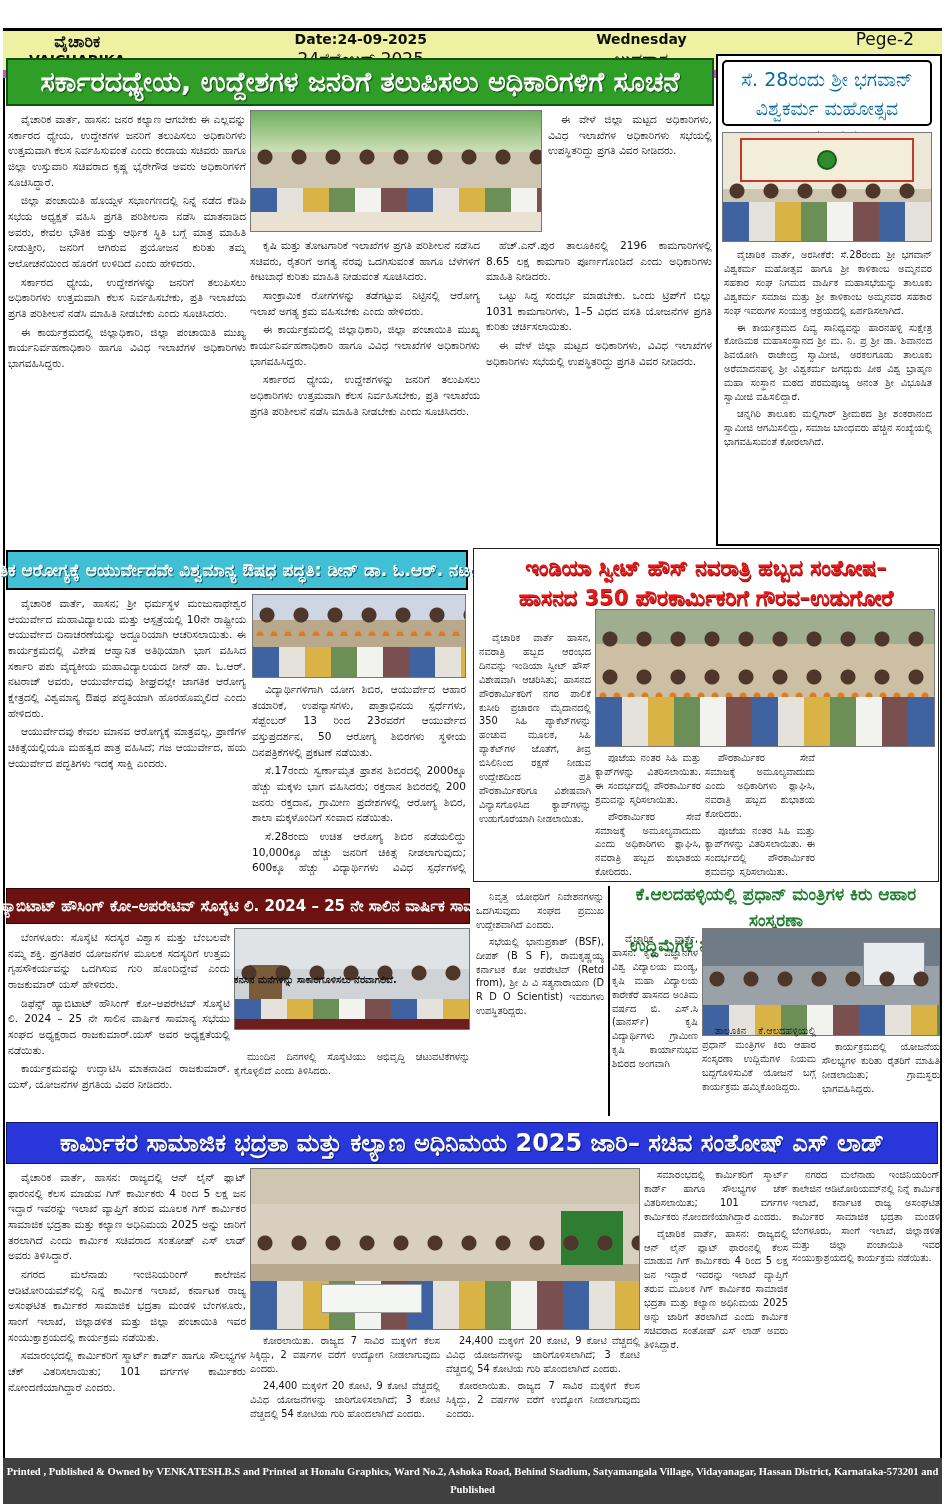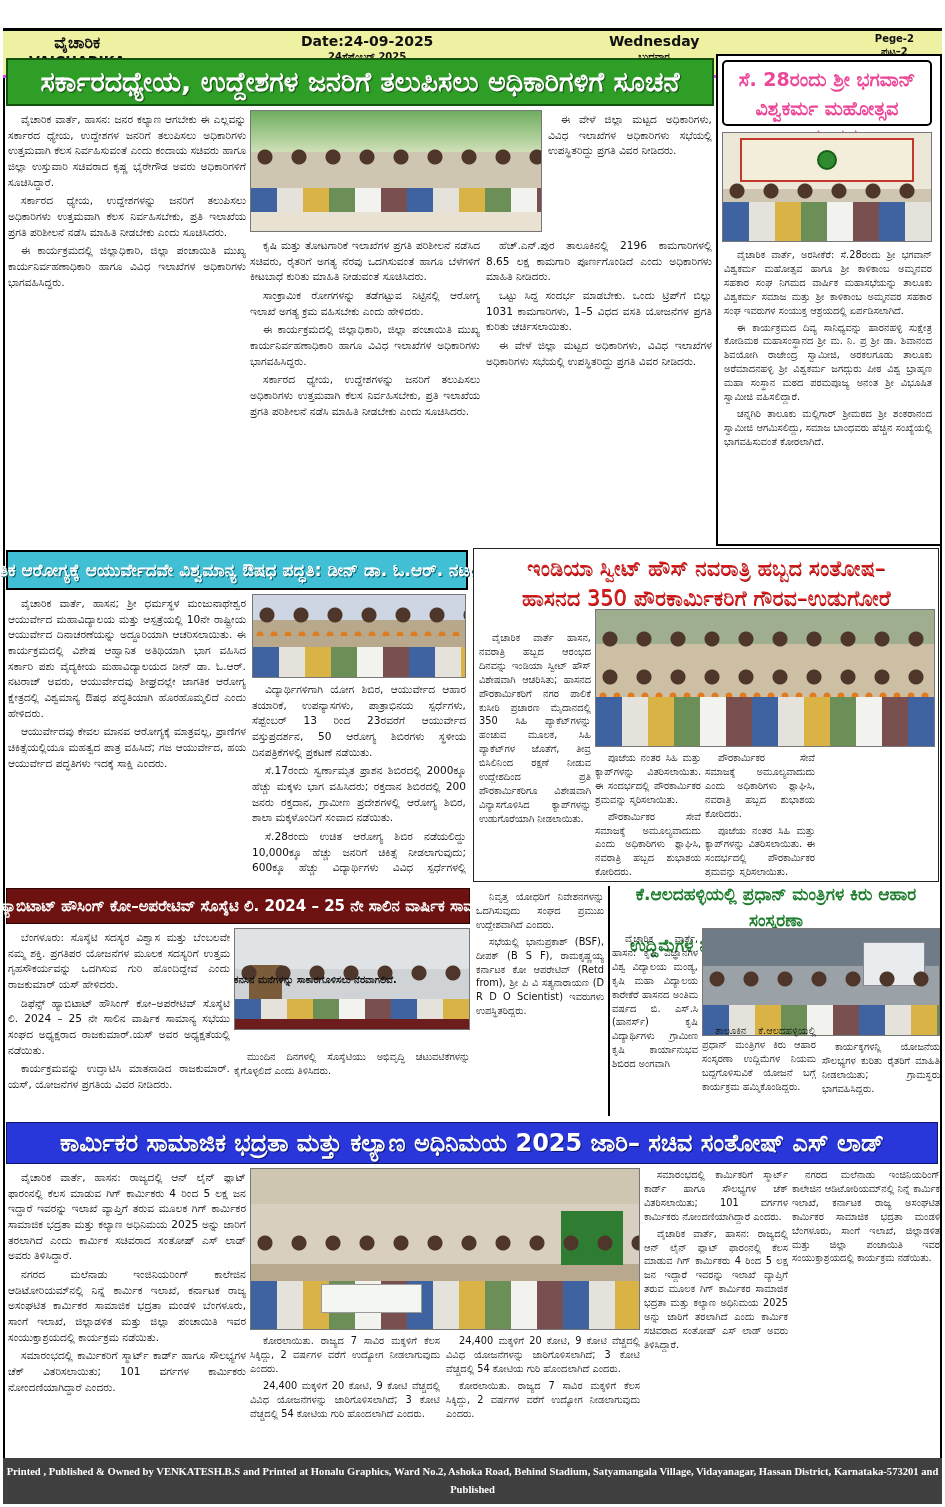--- a/index.html
+++ b/index.html
@@ -1,35 +1,35 @@
 <!DOCTYPE html>
 <html><head>
 <meta charset="utf-8">
 <style>
   html,body{margin:0;padding:0;background:#e9e9e9;}
   .page{position:relative;width:945px;height:1507px;background:#ffffff;margin:0 auto;
         font-family:"DejaVu Sans",sans-serif;color:#111;overflow:hidden;}
   .abs{position:absolute;box-sizing:border-box;}
   
-  .masthead{background:#eef0a2;border-top:3px solid #000;border-bottom:3px solid #d946ef;
-            display:flex;justify-content:space-between;padding:2px 28px 2px 26px;}
+  .masthead{background:#eef0a2;border-top:3px solid #000;border-bottom:8px solid #d946ef;
+            display:flex;align-items:center;justify-content:space-between;padding:2px 28px 2px 26px;}
   .mh-cell{text-align:center;line-height:1.25;}
   .mh-kn{font-weight:bold;font-size:16px;}
   .mh-en{font-weight:bold;font-size:14px;}
-  .mh-sm{font-weight:bold;font-size:10px;}
+  .mh-sm{font-weight:normal;font-size:17px;}
   
   .vline{background:#000;}
   
   .h-green{background:#2f9e27;border:2px solid #14520f;color:#fff;font-weight:bold;font-size:27px;
            display:flex;align-items:center;justify-content:center;text-shadow:1px 1px 1px #124a0e;white-space:nowrap;}
-  .h-boxed{border:2px solid #000;border-radius:5px;background:#fff;color:#ec4899;font-weight:bold;
+  .h-boxed{border:2px solid #000;border-radius:5px;background:#fff;color:#0369a1;font-weight:normal;
            font-size:19px;text-align:center;line-height:1.5;padding-top:3px;}
   .h-cyan{background:#41c0d5;border:2px solid #000;color:#fff;font-weight:bold;font-size:17px;
           display:flex;align-items:center;justify-content:center;text-shadow:1px 1px 0 #055a6b;white-space:nowrap;}
-  .h-red{color:#e31b1b;font-weight:normal;font-size:21px;text-align:center;line-height:1.45;
+  .h-red{color:#e31b1b;font-weight:bold;font-size:21px;text-align:center;line-height:1.45;
          text-shadow:0.5px 0.5px 0 #8a0c0c;padding-top:2px;}
   .h-maroon{background:#6d1111;border:1px solid #2e0505;color:#fff;font-weight:bold;font-size:15px;
             display:flex;align-items:center;justify-content:center;white-space:nowrap;}
   .h-greentext{color:#1d7c2c;font-weight:bold;font-size:17px;text-align:center;line-height:1.5;}
   .h-blue{background:#2836da;border:1px solid #0e1670;color:#fff;font-weight:bold;font-size:24px;
           display:flex;align-items:center;justify-content:center;text-shadow:1px 1px 0 #0e1670;white-space:nowrap;}
   
   .bt{font-size:10.6px;line-height:1.48;text-align:justify;overflow:hidden;}
   .bt p{margin:0 0 3px 0;text-indent:13px;}
   .bt.small{font-size:9.8px;line-height:1.42;}
@@ -80,20 +80,21 @@
 
   <div class="abs photo" style="left:250px;top:110px;width:292px;height:122px;">
     <div class="ph-layer" style="top:0;height:34%;background:linear-gradient(180deg,#6fae5f,#cfe0b8);"></div>
     <div class="ph-layer heads" style="top:30%;"></div>
     <div class="ph-layer shirts"></div>
     <div class="ph-layer" style="bottom:0;height:16%;background:#e9e2d2;"></div>
   </div>
 
   <div class="abs bt" style="left:8px;top:112px;width:238px;height:432px;">
     <p>ವೈಚಾರಿಕ ವಾರ್ತೆ, ಹಾಸನ: ಜನರ ಕಲ್ಯಾಣ ಆಗಬೇಕು ಈ ಎಲ್ಲವನ್ನು ಸರ್ಕಾರದ ಧ್ಯೇಯ, ಉದ್ದೇಶಗಳ ಜನರಿಗೆ ತಲುಪಿಸಲು ಅಧಿಕಾರಿಗಳು ಉತ್ತಮವಾಗಿ ಕೆಲಸ ನಿರ್ವಹಿಸುವಂತೆ ಎಂದು ಕಂದಾಯ ಸಚಿವರು ಹಾಗೂ ಜಿಲ್ಲಾ ಉಸ್ತುವಾರಿ ಸಚಿವರಾದ ಕೃಷ್ಣ ಭೈರೇಗೌಡ ಅವರು ಅಧಿಕಾರಿಗಳಿಗೆ ಸೂಚಿಸಿದ್ದಾರೆ.</p>
+    <p>ಜಿಲ್ಲಾ ಪಂಚಾಯಿತಿ ಹೊಯ್ಸಳ ಸಭಾಂಗಣದಲ್ಲಿ ನಿನ್ನೆ ನಡೆದ ಕೆಡಿಪಿ ಸಭೆಯ ಅಧ್ಯಕ್ಷತೆ ವಹಿಸಿ ಪ್ರಗತಿ ಪರಿಶೀಲನಾ ನಡೆಸಿ ಮಾತನಾಡಿದ ಅವರು, ಕೇವಲ ಭೌತಿಕ ಮತ್ತು ಆರ್ಥಿಕ ಸ್ಥಿತಿ ಬಗ್ಗೆ ಮಾತ್ರ ಮಾಹಿತಿ ನೀಡುತ್ತೀರಿ, ಜನರಿಗೆ ಆಗಿರುವ ಪ್ರಯೋಜನ ಕುರಿತು ತಮ್ಮ ಆಲೋಚನೆಯಿಂದ ಹೊರಗೆ ಉಳಿದಿದೆ ಎಂದು ಹೇಳಿದರು.</p>
     <p>ಸರ್ಕಾರದ ಧ್ಯೇಯ, ಉದ್ದೇಶಗಳನ್ನು ಜನರಿಗೆ ತಲುಪಿಸಲು ಅಧಿಕಾರಿಗಳು ಉತ್ತಮವಾಗಿ ಕೆಲಸ ನಿರ್ವಹಿಸಬೇಕು, ಪ್ರತಿ ಇಲಾಖೆಯ ಪ್ರಗತಿ ಪರಿಶೀಲನೆ ನಡೆಸಿ ಮಾಹಿತಿ ನೀಡಬೇಕು ಎಂದು ಸೂಚಿಸಿದರು.</p>
     <p>ಈ ಕಾರ್ಯಕ್ರಮದಲ್ಲಿ ಜಿಲ್ಲಾಧಿಕಾರಿ, ಜಿಲ್ಲಾ ಪಂಚಾಯಿತಿ ಮುಖ್ಯ ಕಾರ್ಯನಿರ್ವಹಣಾಧಿಕಾರಿ ಹಾಗೂ ವಿವಿಧ ಇಲಾಖೆಗಳ ಅಧಿಕಾರಿಗಳು ಭಾಗವಹಿಸಿದ್ದರು.</p>
   </div>
   <div class="abs bt" style="left:548px;top:112px;width:164px;height:120px;">
     <p>ಈ ವೇಳೆ ಜಿಲ್ಲಾ ಮಟ್ಟದ ಅಧಿಕಾರಿಗಳು, ವಿವಿಧ ಇಲಾಖೆಗಳ ಅಧಿಕಾರಿಗಳು ಸಭೆಯಲ್ಲಿ ಉಪಸ್ಥಿತರಿದ್ದು ಪ್ರಗತಿ ವಿವರ ನೀಡಿದರು.</p>
   </div>
   <div class="abs bt" style="left:250px;top:238px;width:230px;height:306px;">
     <p>ಕೃಷಿ ಮತ್ತು ತೋಟಗಾರಿಕೆ ಇಲಾಖೆಗಳ ಪ್ರಗತಿ ಪರಿಶೀಲನೆ ನಡೆಸಿದ ಸಚಿವರು, ರೈತರಿಗೆ ಅಗತ್ಯ ನೆರವು ಒದಗಿಸುವಂತೆ ಹಾಗೂ ಬೆಳೆಗಳಿಗೆ ಕೀಟಬಾಧೆ ಕುರಿತು ಮಾಹಿತಿ ನೀಡುವಂತೆ ಸೂಚಿಸಿದರು.</p>
     <p>ಸಾಂಕ್ರಾಮಿಕ ರೋಗಗಳನ್ನು ತಡೆಗಟ್ಟುವ ನಿಟ್ಟಿನಲ್ಲಿ ಆರೋಗ್ಯ ಇಲಾಖೆ ಅಗತ್ಯ ಕ್ರಮ ವಹಿಸಬೇಕು ಎಂದು ಹೇಳಿದರು.</p>
     <p>ಈ ಕಾರ್ಯಕ್ರಮದಲ್ಲಿ ಜಿಲ್ಲಾಧಿಕಾರಿ, ಜಿಲ್ಲಾ ಪಂಚಾಯಿತಿ ಮುಖ್ಯ ಕಾರ್ಯನಿರ್ವಹಣಾಧಿಕಾರಿ ಹಾಗೂ ವಿವಿಧ ಇಲಾಖೆಗಳ ಅಧಿಕಾರಿಗಳು ಭಾಗವಹಿಸಿದ್ದರು.</p>
@@ -200,21 +201,21 @@
   <div class="abs photo" style="left:702px;top:928px;width:238px;height:108px;">
     <div class="ph-layer" style="top:0;height:100%;background:linear-gradient(180deg,#6f7b86 0 35%,#9aa2a8 35% 100%);"></div>
     <div class="abs" style="right:6%;top:12%;width:26%;height:42%;background:#e8ecef;border:1px solid #889;"></div>
     <div class="ph-layer heads" style="top:38%;"></div>
     <div class="ph-layer shirts" style="height:28%;"></div>
   </div>
   <div class="abs bt small" style="left:702px;top:1024px;width:114px;height:74px;">
     <p>ತಾಲೂಕಿನ ಕೆ.ಆಲದಹಳ್ಳಿಯಲ್ಲಿ ಪ್ರಧಾನ್ ಮಂತ್ರಿಗಳ ಕಿರು ಆಹಾರ ಸಂಸ್ಕರಣಾ ಉದ್ದಿಮೆಗಳ ನಿಯಮ ಬದ್ದಗೊಳಿಸುವಿಕೆ ಯೋಜನೆ ಬಗ್ಗೆ ಕಾರ್ಯಕ್ರಮ ಹಮ್ಮಿಕೊಂಡಿದ್ದರು.</p>
   </div>
   <div class="abs bt small" style="left:822px;top:1040px;width:118px;height:74px;">
-    <p>ಕಾರ್ಯಕ್ಶಗಳನ್ಲಿ ಯೋಜನೆಯ ಸೌಲಭ್ಯಗಳ ಕುರಿತು ರೈತರಿಗೆ ಮಾಹಿತಿ ನೀಡಲಾಯಿತು; ಗ್ರಾಮಸ್ಥರು ಭಾಗವಹಿಸಿದ್ದರು.</p>
+    <p>ಕಾರ್ಯಕ್ರಮದಲ್ಲಿ ಯೋಜನೆಯ ಸೌಲಭ್ಯಗಳ ಕುರಿತು ರೈತರಿಗೆ ಮಾಹಿತಿ ನೀಡಲಾಯಿತು; ಗ್ರಾಮಸ್ಥರು ಭಾಗವಹಿಸಿದ್ದರು.</p>
   </div>
 
   <div class="abs h-blue" style="left:6px;top:1122px;width:932px;height:42px;">ಕಾರ್ಮಿಕರ ಸಾಮಾಜಿಕ ಭದ್ರತಾ ಮತ್ತು ಕಲ್ಯಾಣ ಅಧಿನಿಮಯ 2025 ಜಾರಿ– ಸಚಿವ ಸಂತೋಷ್ ಎಸ್ ಲಾಡ್</div>
   <div class="abs bt" style="left:8px;top:1170px;width:238px;height:284px;">
     <p>ವೈಚಾರಿಕ ವಾರ್ತೆ, ಹಾಸನ: ರಾಜ್ಯದಲ್ಲಿ ಆನ್ ಲೈನ್ ಪ್ಲಾಟ್ ಫಾರಂನಲ್ಲಿ ಕೆಲಸ ಮಾಡುವ ಗಿಗ್ ಕಾರ್ಮಿಕರು 4 ರಿಂದ 5 ಲಕ್ಷ ಜನ ಇದ್ದಾರೆ ಇವರನ್ನು ಇಲಾಖೆ ವ್ಯಾಪ್ತಿಗೆ ತರುವ ಮೂಲಕ ಗಿಗ್ ಕಾರ್ಮಿಕರ ಸಾಮಾಜಿಕ ಭದ್ರತಾ ಮತ್ತು ಕಲ್ಯಾಣ ಅಧಿನಿಮಯ 2025 ಅನ್ನು ಜಾರಿಗೆ ತರಲಾಗಿದೆ ಎಂದು ಕಾರ್ಮಿಕ ಸಚಿವರಾದ ಸಂತೋಷ್ ಎಸ್ ಲಾಡ್ ಅವರು ತಿಳಿಸಿದ್ದಾರೆ.</p>
     <p>ನಗರದ ಮಲೆನಾಡು ಇಂಜಿನಿಯರಿಂಗ್ ಕಾಲೇಜಿನ ಆಡಿಟೋರಿಯಮ್‌ನಲ್ಲಿ ನಿನ್ನೆ ಕಾರ್ಮಿಕ ಇಲಾಖೆ, ಕರ್ನಾಟಕ ರಾಜ್ಯ ಅಸಂಘಟಿತ ಕಾರ್ಮಿಕರ ಸಾಮಾಜಿಕ ಭದ್ರತಾ ಮಂಡಳಿ ಬೆಂಗಳೂರು, ಸಾಂಗೆ ಇಲಾಖೆ, ಜಿಲ್ಲಾಡಳಿತ ಮತ್ತು ಜಿಲ್ಲಾ ಪಂಚಾಯಿತಿ ಇವರ ಸಂಯುಕ್ತಾಶ್ರಯದಲ್ಲಿ ಕಾರ್ಯಕ್ರಮ ನಡೆಯಿತು.</p>
     <p>ಸಮಾರಂಭದಲ್ಲಿ ಕಾರ್ಮಿಕರಿಗೆ ಸ್ಮಾರ್ಟ್ ಕಾರ್ಡ್ ಹಾಗೂ ಸೌಲಭ್ಯಗಳ ಚೆಕ್ ವಿತರಿಸಲಾಯಿತು; 101 ವರ್ಗಗಳ ಕಾರ್ಮಿಕರು ನೋಂದಣಿಯಾಗಿದ್ದಾರೆ ಎಂದರು.</p>
   </div>
   <div class="abs photo" style="left:250px;top:1168px;width:390px;height:162px;">
     <div class="ph-layer" style="top:22%;height:78%;background:linear-gradient(180deg,#d8cfc0 0 48%,#b7a88e 48% 100%);"></div>

